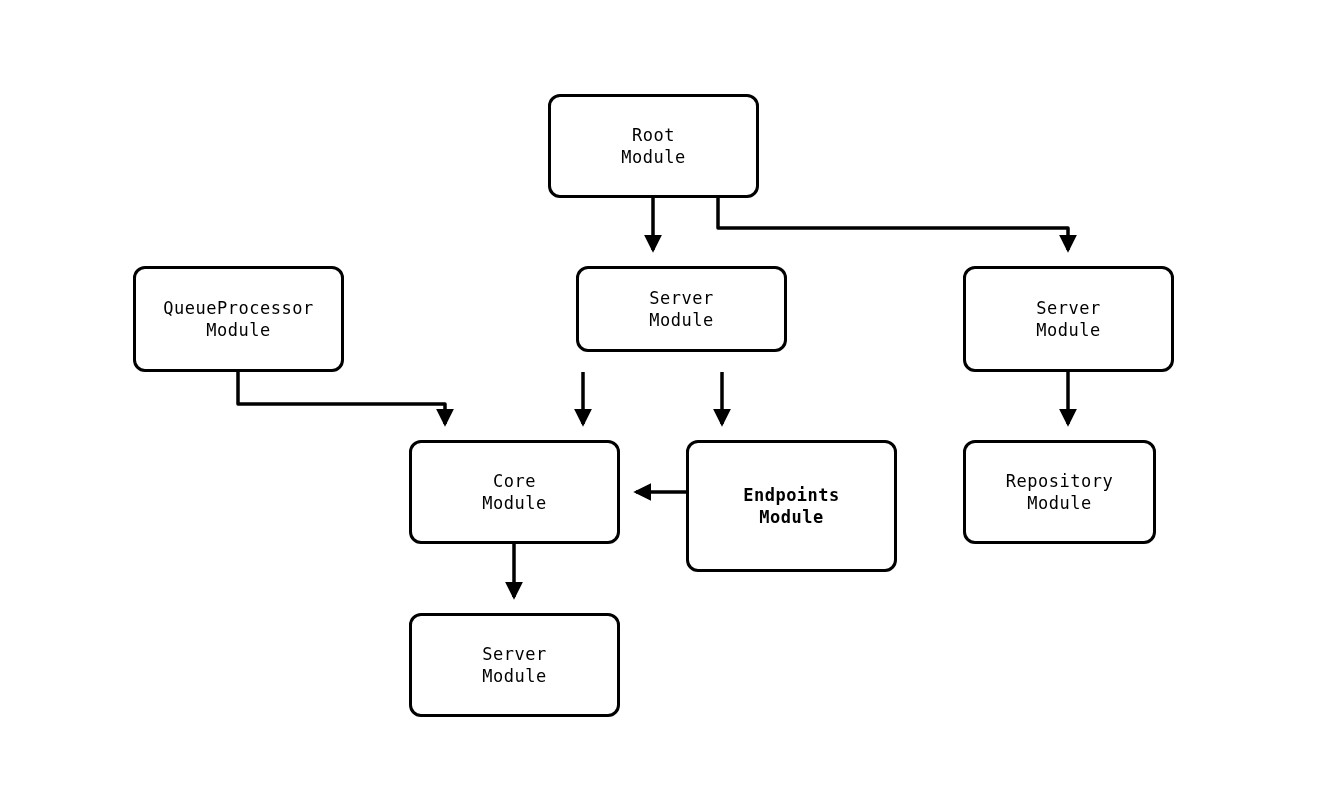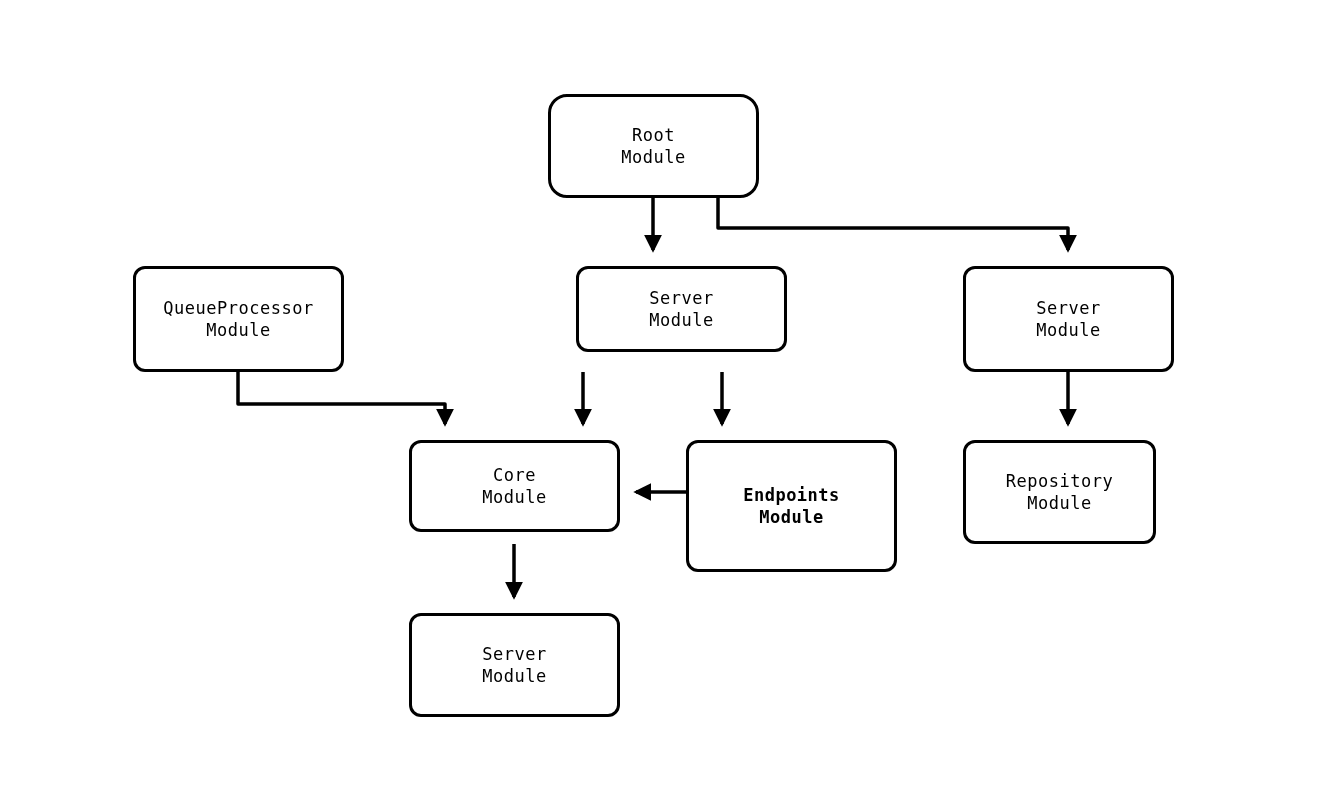--- a/index.html
+++ b/index.html
@@ -65,41 +65,41 @@
 
     <path d="M 722 372 L 722 424" stroke="#000000" stroke-width="3.5" fill="none" marker-end="url(#arrow)"></path>
 
     <path d="M 686 492 L 636 492" stroke="#000000" stroke-width="3.5" fill="none" marker-end="url(#arrow)"></path>
 
     <path d="M 1068 372 L 1068 424" stroke="#000000" stroke-width="3.5" fill="none" marker-end="url(#arrow)"></path>
 
     <path d="M 514 544 L 514 597" stroke="#000000" stroke-width="3.5" fill="none" marker-end="url(#arrow)"></path>
   </svg>
 
-  <div class="node" style="left:548px; top:94px; width:211px; height:104px;border-radius:19px;">
+  <div class="node" style="left:548px; top:94px; width:211px; height:104px;">
     <span class="line1">Root</span>
     <span class="line2">Module</span>
   </div>
 
   <div class="node" style="left:133px; top:266px; width:211px; height:106px;">
     <span class="line1">QueueProcessor</span>
     <span class="line2">Module</span>
   </div>
 
   <div class="node" style="left:576px; top:266px; width:211px; height:86px;">
     <span class="line1">Server</span>
     <span class="line2">Module</span>
   </div>
 
   <div class="node" style="left:963px; top:266px; width:211px; height:106px;">
     <span class="line1">Server</span>
     <span class="line2">Module</span>
   </div>
 
-  <div class="node" style="left:409px; top:440px; width:211px; height:92px;">
+  <div class="node" style="left:409px; top:440px; width:211px; height:104px;">
     <span class="line1">Core</span>
     <span class="line2">Module</span>
   </div>
 
   <div class="node" style="left:686px; top:440px; width:211px; height:132px;font-weight:bold;">
     <span class="line1">Endpoints</span>
     <span class="line2">Module</span>
   </div>
 
   <div class="node" style="left:963px; top:440px; width:193px; height:104px;">

